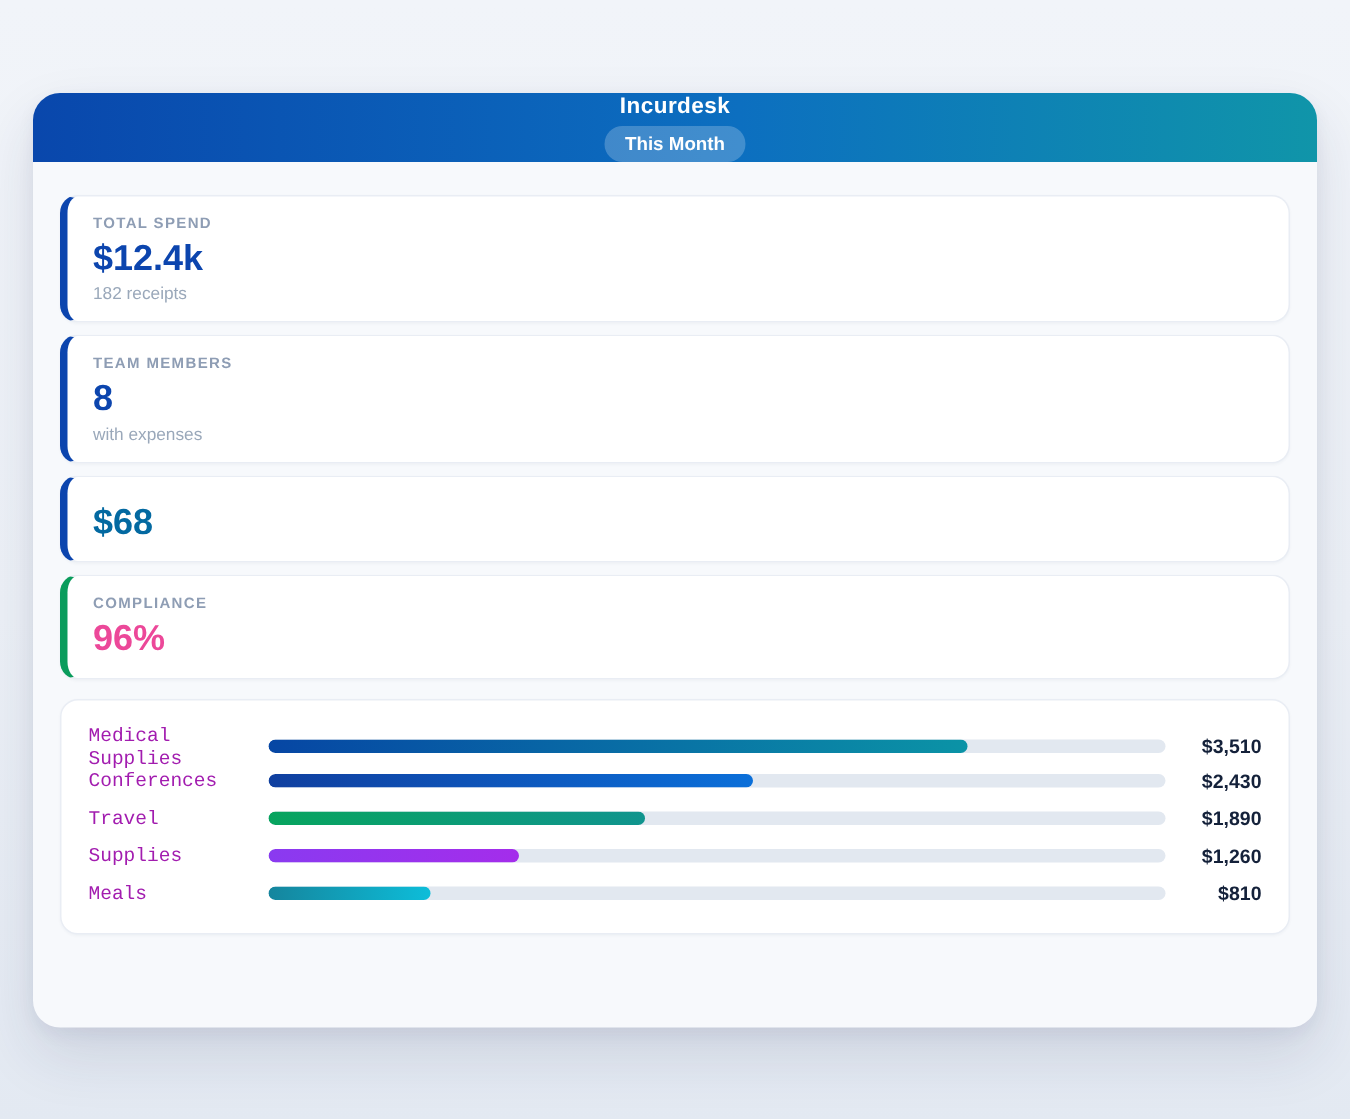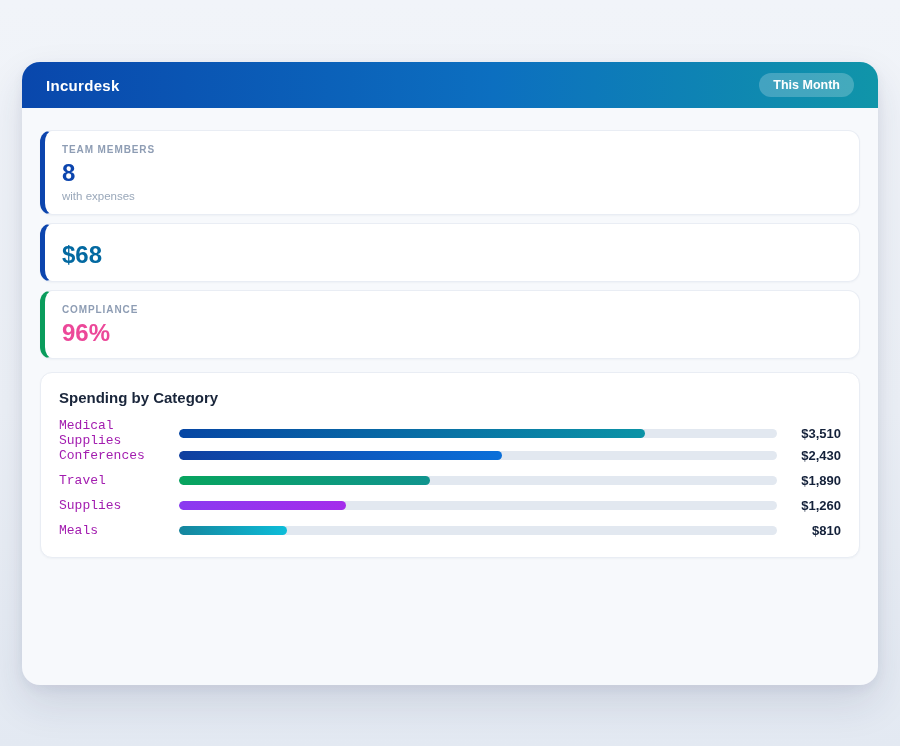--- a/index.html
+++ b/index.html
@@ -17,21 +17,22 @@
     border-radius: 18px;
     box-shadow: 0 18px 40px rgba(30, 41, 80, 0.12), 0 4px 12px rgba(30, 41, 80, 0.06);
   }
   .topbar {
     height: 46px;
     border-radius: 18px 18px 0 0;
     background: linear-gradient(90deg, #0947ac 0%, #0c6fc0 55%, #1095a9 100%);
     display: flex;
     align-items: center;
     justify-content: space-between;
-    padding: 0 24px;
+    padding: 0 36px;
+    flex-direction: column;
   }
   .app-title {
     color: #ffffff;
     font-size: 15px;
     font-weight: 700;
     letter-spacing: 0.3px;
   }
   .badge {
     background: rgba(255, 255, 255, 0.22);
     color: #ffffff;
@@ -116,38 +117,42 @@
 
 <div class="panel">
 
   <header class="topbar" style="background: linear-gradient(90deg, rgb(9, 71, 172) 0%, rgb(12, 111, 192) 55%, rgb(16, 149, 169) 100%);">
     <div class="app-title">Incurdesk</div>
     <span class="badge">This Month</span>
   </header>
 
   <main class="content">
 
+    <section class="stat-card" style="border-left-color: rgb(12, 69, 174);">
+      <div class="stat-label">TOTAL SPEND</div>
+      <div class="stat-value" style="color: rgb(12, 69, 174);">$12.4k</div>
+      <div class="stat-sub">182 receipts</div>
+    </section>
 
     <section class="stat-card" style="border-left-color: rgb(12, 69, 174);">
       <div class="stat-label">TEAM MEMBERS</div>
       <div class="stat-value" style="color: rgb(12, 69, 174);">8</div>
       <div class="stat-sub">with expenses</div>
     </section>
 
     <section class="stat-card" style="border-left-color: rgb(12, 69, 174);">
       <div class="stat-value" style="color: #0369a1;">$68</div>
     </section>
 
     <section class="stat-card" style="border-left-color: rgb(10, 156, 92);">
       <div class="stat-label">COMPLIANCE</div>
       <div class="stat-value" style="color: #ec4899;">96%</div>
     </section>
 
     <section class="chart-card">
-      <div class="chart-title">Spending by Category</div>
 
       <div class="chart-row">
         <span class="cat-label">Medical Supplies</span>
         <span class="bar-track" style="background: rgb(226, 232, 240);">
             <span class="bar-fill" style="display: block; width: 78%; background: linear-gradient(90deg, rgb(6, 70, 164), rgb(11, 147, 166));"></span>
           </span>
         <span class="val-label">$3,510</span>
       </div>
 
       <div class="chart-row">

